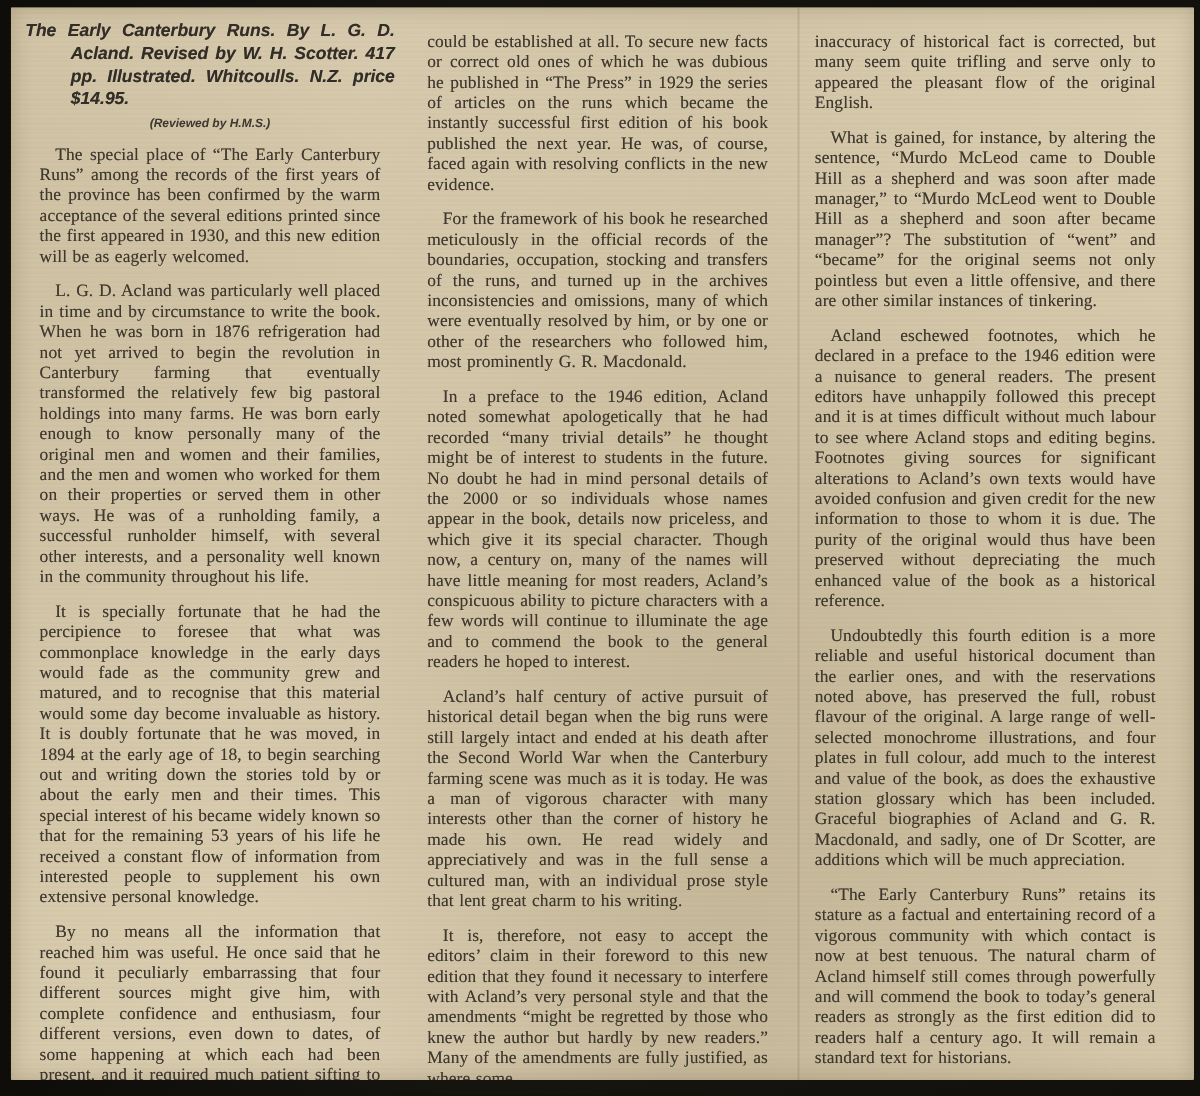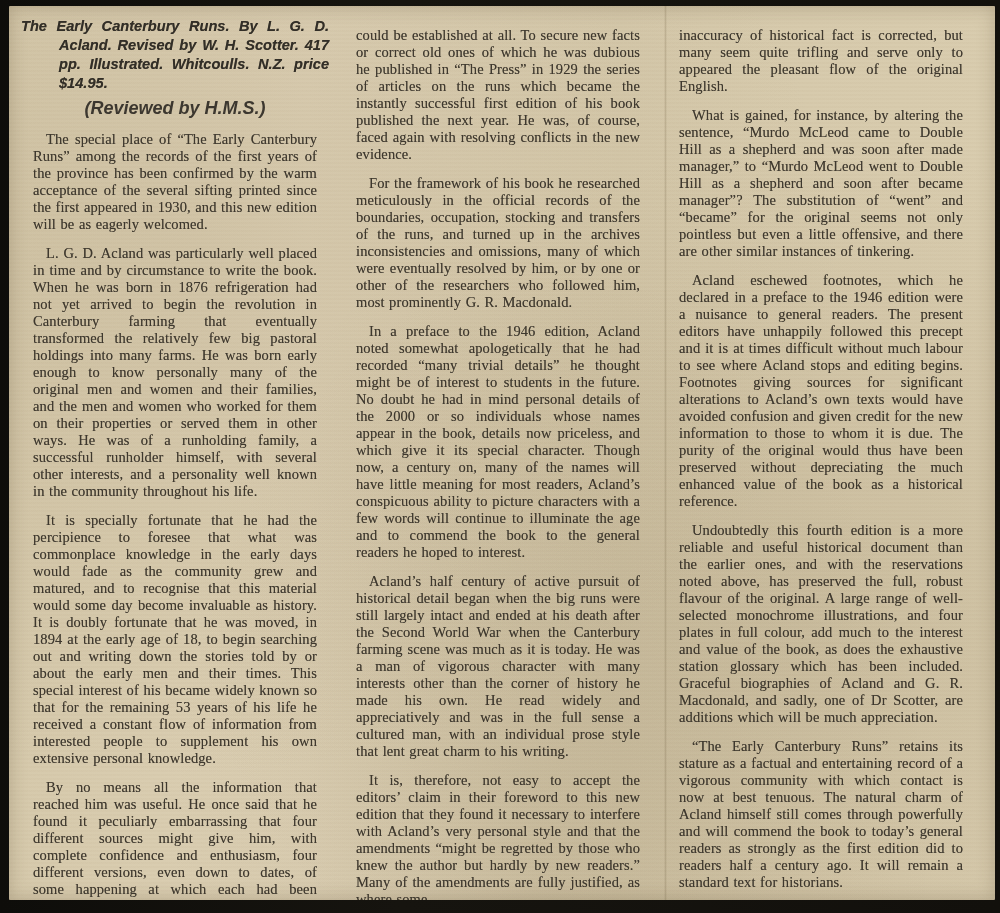--- a/index.html
+++ b/index.html
@@ -64,21 +64,21 @@
     text-align: justify;
     padding-left: 38px;
     text-indent: -38px;
     margin: 2px 0 5px 0;
     text-shadow: 0 0 0.4px rgba(50,46,39,0.6);
   }
   .review-byline {
     font-family: "Liberation Sans", sans-serif;
     font-style: italic;
     font-weight: 600;
-    font-size: 18px;
+    font-size: 10px;
     color: #3c372f;
     text-align: center;
     margin: 4px 0 9px 0;
   }
   p.body-par {
     margin: 12px;
     font-size: 14.5px;
     line-height: 17px;
     color: #3e382e;
     text-align: justify;
@@ -95,21 +95,21 @@
 <body>
 
 <div class="scan-bg">
   <div class="paper">
     <div class="crease"></div>
     <div class="cols">
 
       <div class="col">
         <div class="review-heading">The Early Canterbury Runs. By L. G. D. Acland. Revised by W. H. Scotter. 417 pp. Illustrated. Whitcoulls. N.Z. price $14.95.</div>
         <div class="review-byline">(Reviewed by H.M.S.)</div>
-        <p class="body-par">The special place of “The Early Canterbury Runs” among the records of the first years of the province has been confirmed by the warm acceptance of the several sifting printed since the first appeared in 1930, and this new edition will be as eagerly welcomed.</p>
+        <p class="body-par">The special place of “The Early Canterbury Runs” among the records of the first years of the province has been confirmed by the warm acceptance of the several editions printed since the first appeared in 1930, and this new edition will be as eagerly welcomed.</p>
         <p class="body-par">L. G. D. Acland was particularly well placed in time and by circumstance to write the book. When he was born in 1876 refrigeration had not yet arrived to begin the revolution in Canterbury farming that eventually transformed the relatively few big pastoral holdings into many farms. He was born early enough to know personally many of the original men and women and their families, and the men and women who worked for them on their properties or served them in other ways. He was of a runholding family, a successful runholder himself, with several other interests, and a personality well known in the community throughout his life.</p>
         <p class="body-par">It is specially fortunate that he had the percipience to foresee that what was commonplace knowledge in the early days would fade as the community grew and matured, and to recognise that this material would some day become invaluable as history. It is doubly fortunate that he was moved, in 1894 at the early age of 18, to begin searching out and writing down the stories told by or about the early men and their times. This special interest of his became widely known so that for the remaining 53 years of his life he received a constant flow of information from interested people to supplement his own extensive personal knowledge.</p>
         <p class="body-par">By no means all the information that reached him was useful. He once said that he found it peculiarly embarrassing that four different sources might give him, with complete confidence and enthusiasm, four different versions, even down to dates, of some happening at which each had been present, and it required much patient sifting to arrive at the truth, if indeed the truth</p>
       </div>
 
       <div class="col">
         <p class="body-par cont">could be established at all. To secure new facts or correct old ones of which he was dubious he published in “The Press” in 1929 the series of articles on the runs which became the instantly successful first edition of his book published the next year. He was, of course, faced again with resolving conflicts in the new evidence.</p>
         <p class="body-par">For the framework of his book he researched meticulously in the official records of the boundaries, occupation, stocking and transfers of the runs, and turned up in the archives inconsistencies and omissions, many of which were eventually resolved by him, or by one or other of the researchers who followed him, most prominently G. R. Macdonald.</p>
         <p class="body-par">In a preface to the 1946 edition, Acland noted somewhat apologetically that he had recorded “many trivial details” he thought might be of interest to students in the future. No doubt he had in mind personal details of the 2000 or so individuals whose names appear in the book, details now priceless, and which give it its special character. Though now, a century on, many of the names will have little meaning for most readers, Acland’s conspicuous ability to picture characters with a few words will continue to illuminate the age and to commend the book to the general readers he hoped to interest.</p>
         <p class="body-par">Acland’s half century of active pursuit of historical detail began when the big runs were still largely intact and ended at his death after the Second World War when the Canterbury farming scene was much as it is today. He was a man of vigorous character with many interests other than the corner of history he made his own. He read widely and appreciatively and was in the full sense a cultured man, with an individual prose style that lent great charm to his writing.</p>

